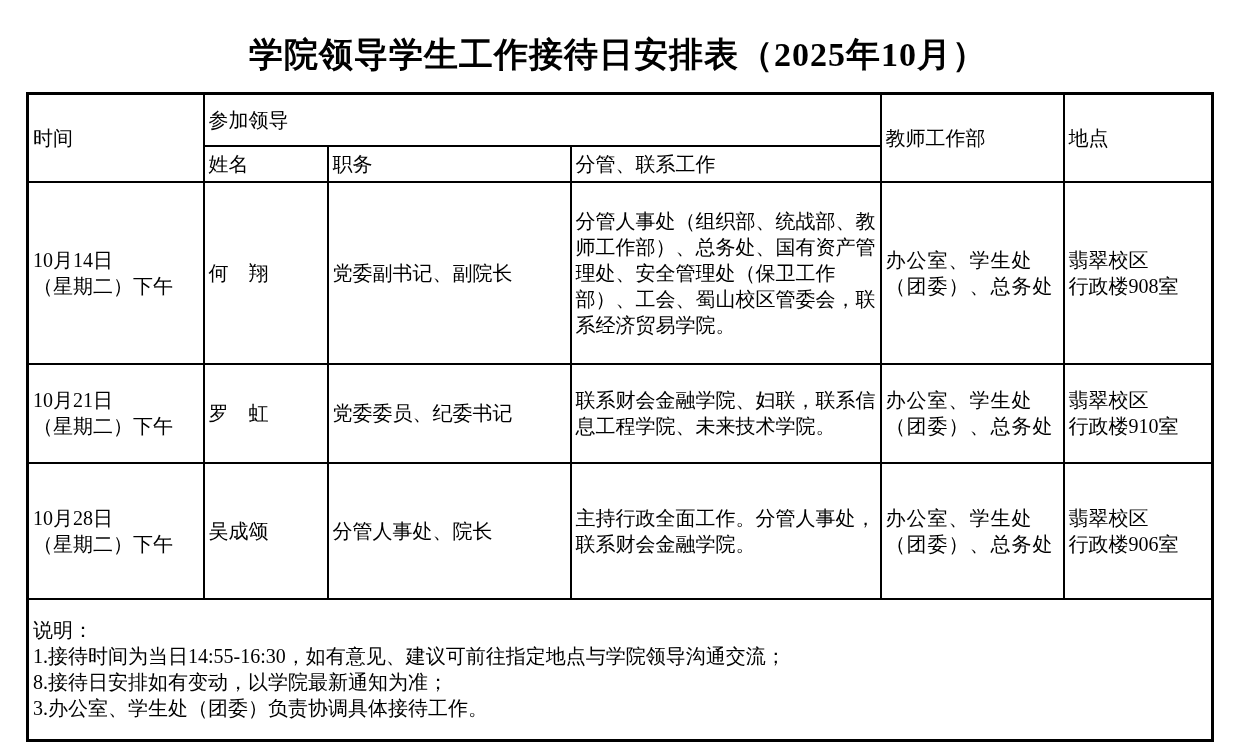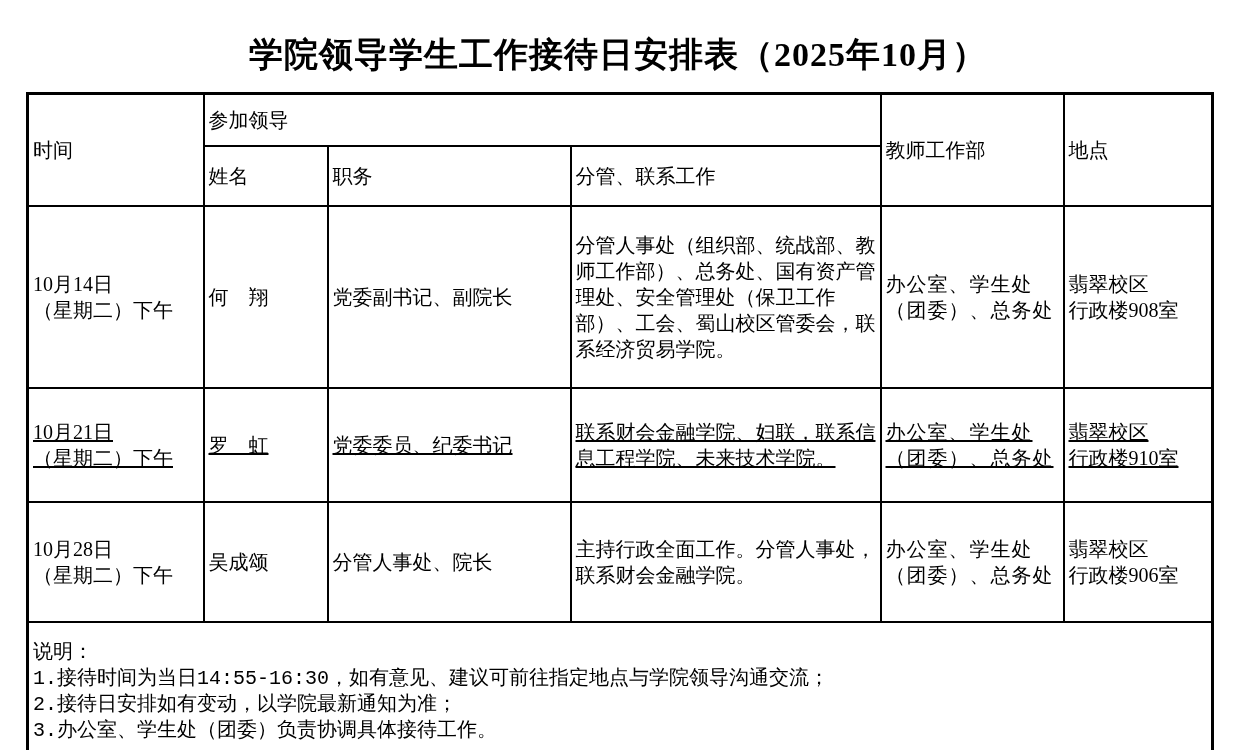--- a/index.html
+++ b/index.html
@@ -36,25 +36,25 @@
     border: 2px solid #000000;
     text-align: left;
     vertical-align: middle;
     font-weight: normal;
     padding: 2px 4px;
     line-height: 1.3;
     box-sizing: border-box;
     margin-top: 16px;
   }
   tr.hdr-top { height: 52px; }
-  tr.hdr-sub { height: 60px; }
+  tr.hdr-sub { height: 36px; }
   tr.row-1 { height: 182px; }
-  tr.row-2 { height: 114px; text-decoration: underline; }
-  tr.row-3 { height: 120px; }
-  tr.notes-row { height: 142px; font-family: Liberation Mono, monospace; }
+  tr.row-2 { height: 99px; }
+  tr.row-3 { height: 136px; }
+  tr.notes-row { height: 142px; }
 
   td.cell-time,
   td.cell-location {
     white-space: pre-line;
   }
   td.cell-duties {
     text-align: justify;
     text-justify: inter-ideograph;
     padding: 4px 7px;
     line-height: 1.32;
@@ -130,18 +130,18 @@
       <td class="cell-departments">办公室、学生处（团委）、总务处</td>
       <td class="cell-location">翡翠校区
 行政楼906室</td>
     </tr>
   </tbody>
   <tfoot>
     <tr class="notes-row">
       <td class="notes-cell" colspan="6">
         <div class="note-line">说明：</div>
         <div class="note-line">1.接待时间为当日14:55-16:30，如有意见、建议可前往指定地点与学院领导沟通交流；</div>
-        <div class="note-line">2.接待日安排如有变动，以学院最新通知为准；</div>
+        <div class="note-line">8.接待日安排如有变动，以学院最新通知为准；</div>
         <div class="note-line">3.办公室、学生处（团委）负责协调具体接待工作。</div>
       </td>
     </tr>
   </tfoot>
 </table>
 
 </body></html>

